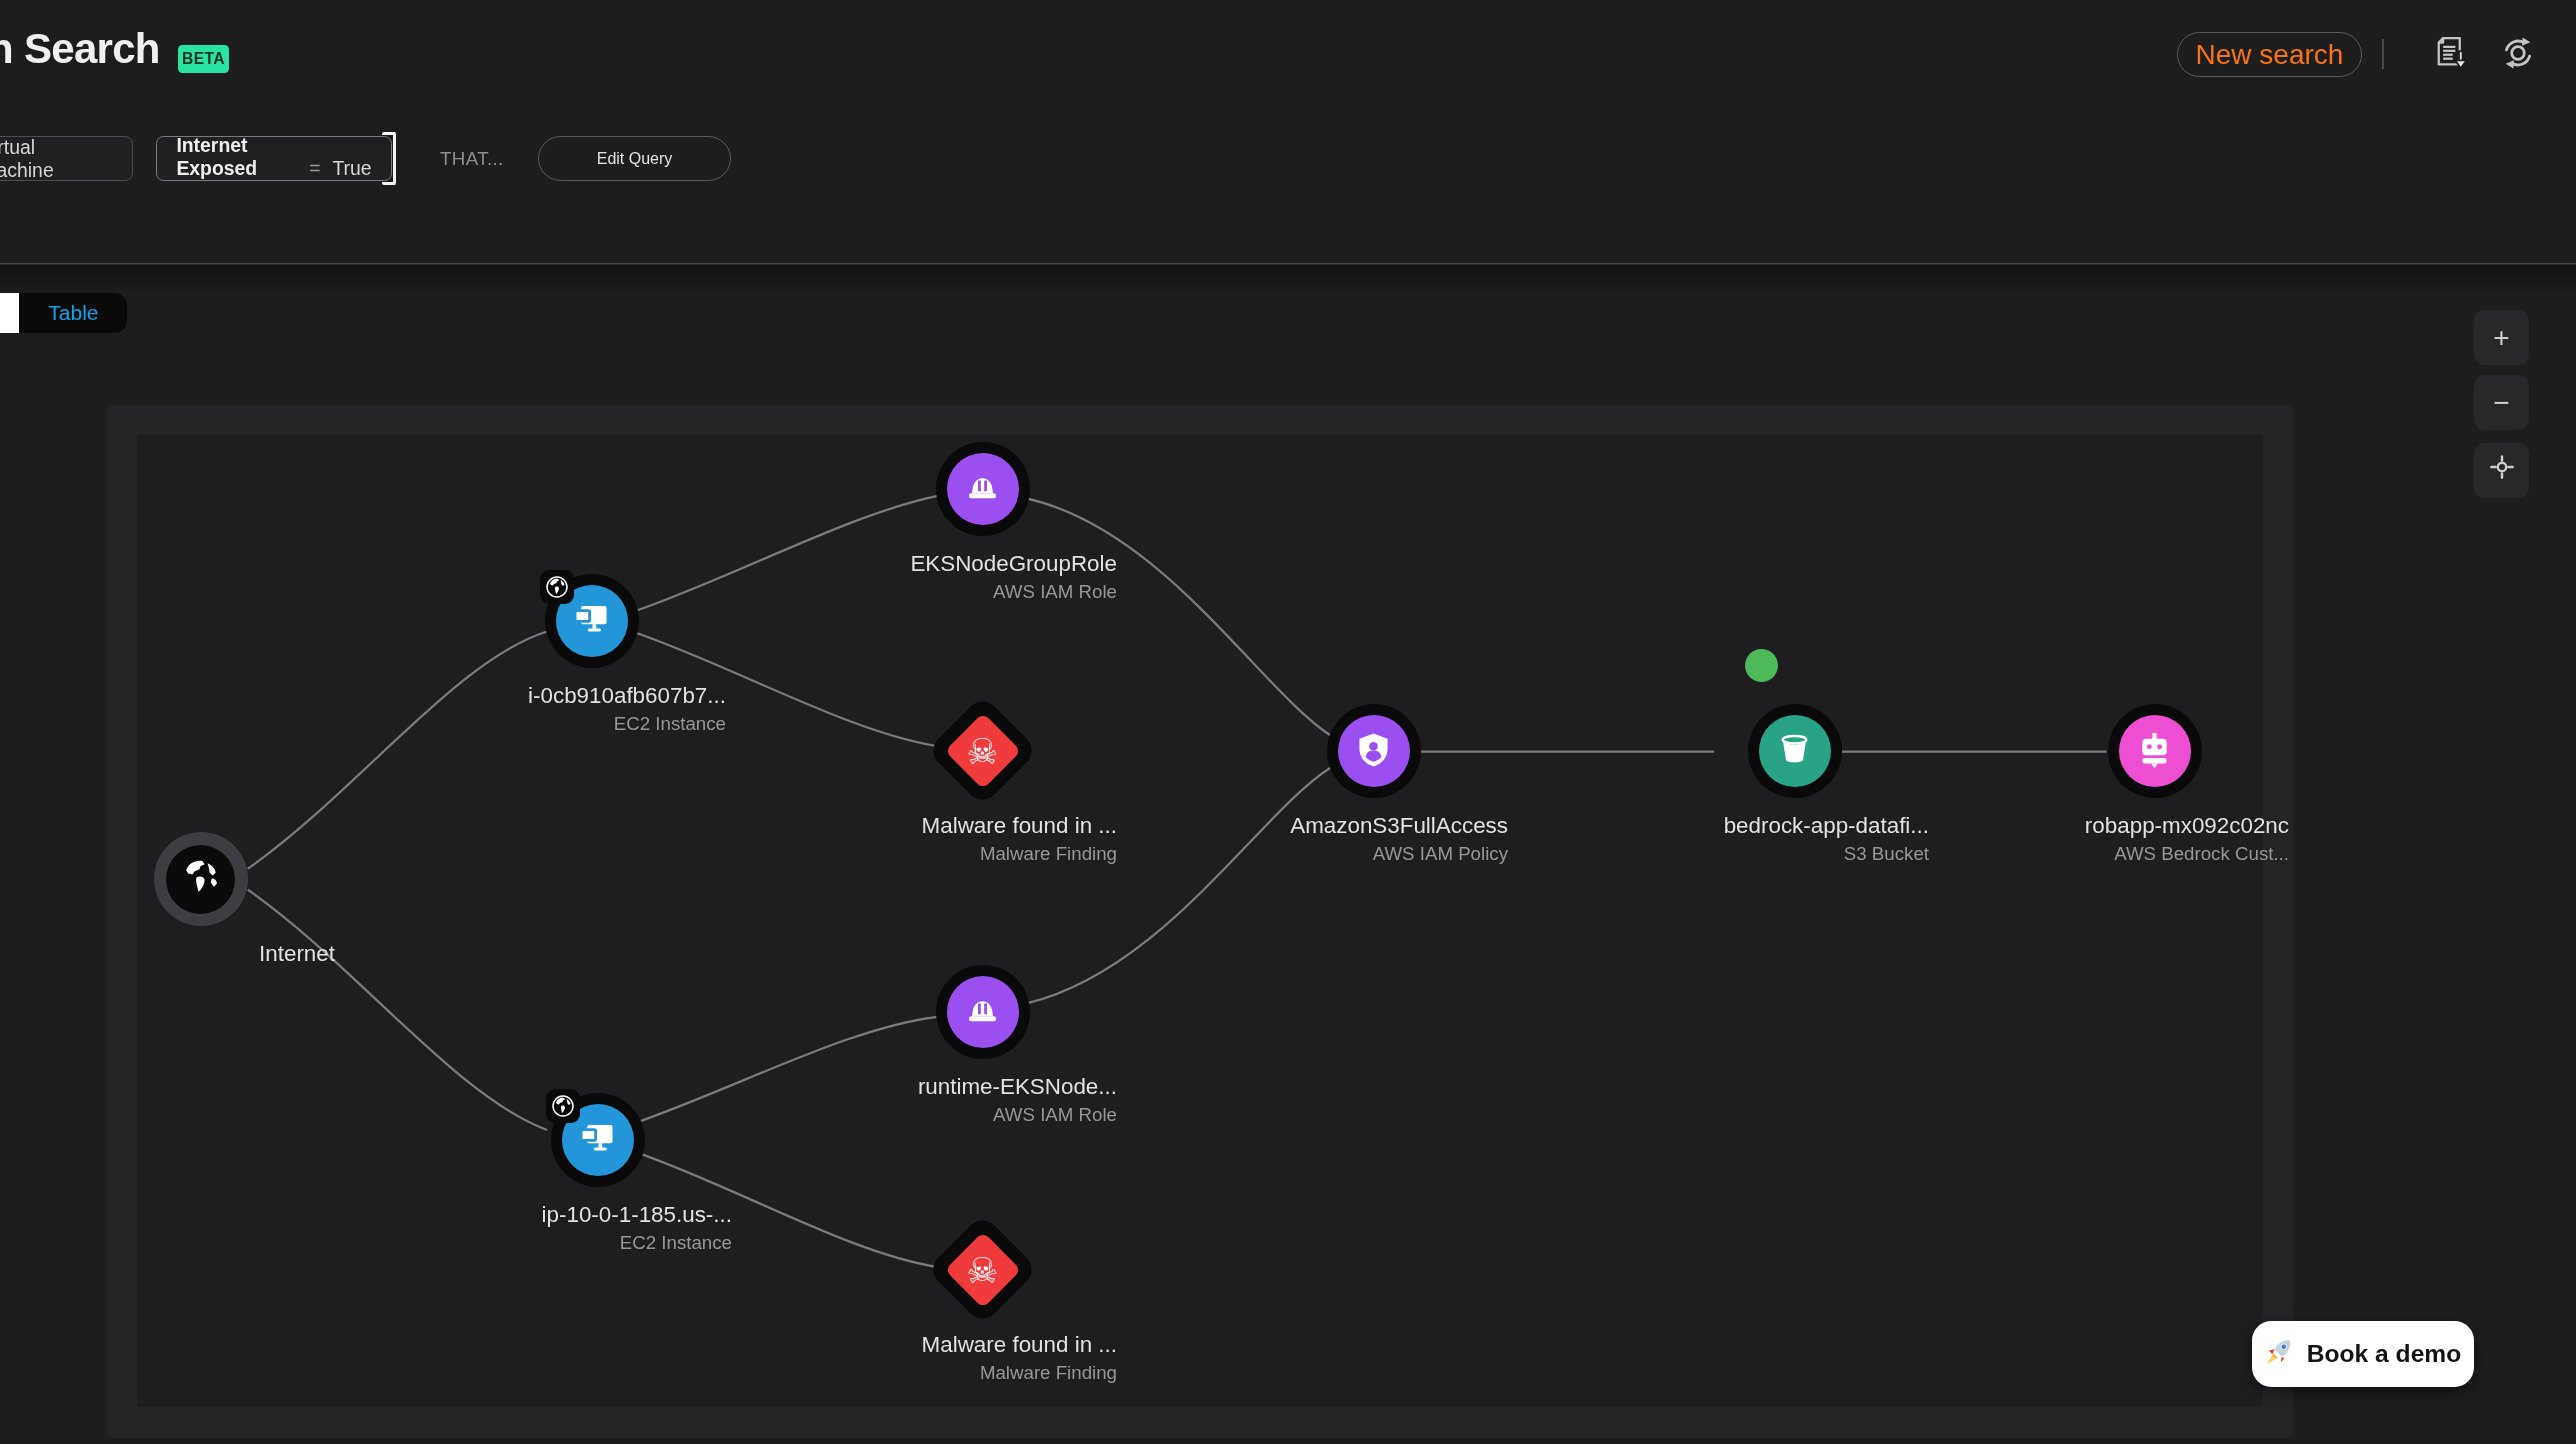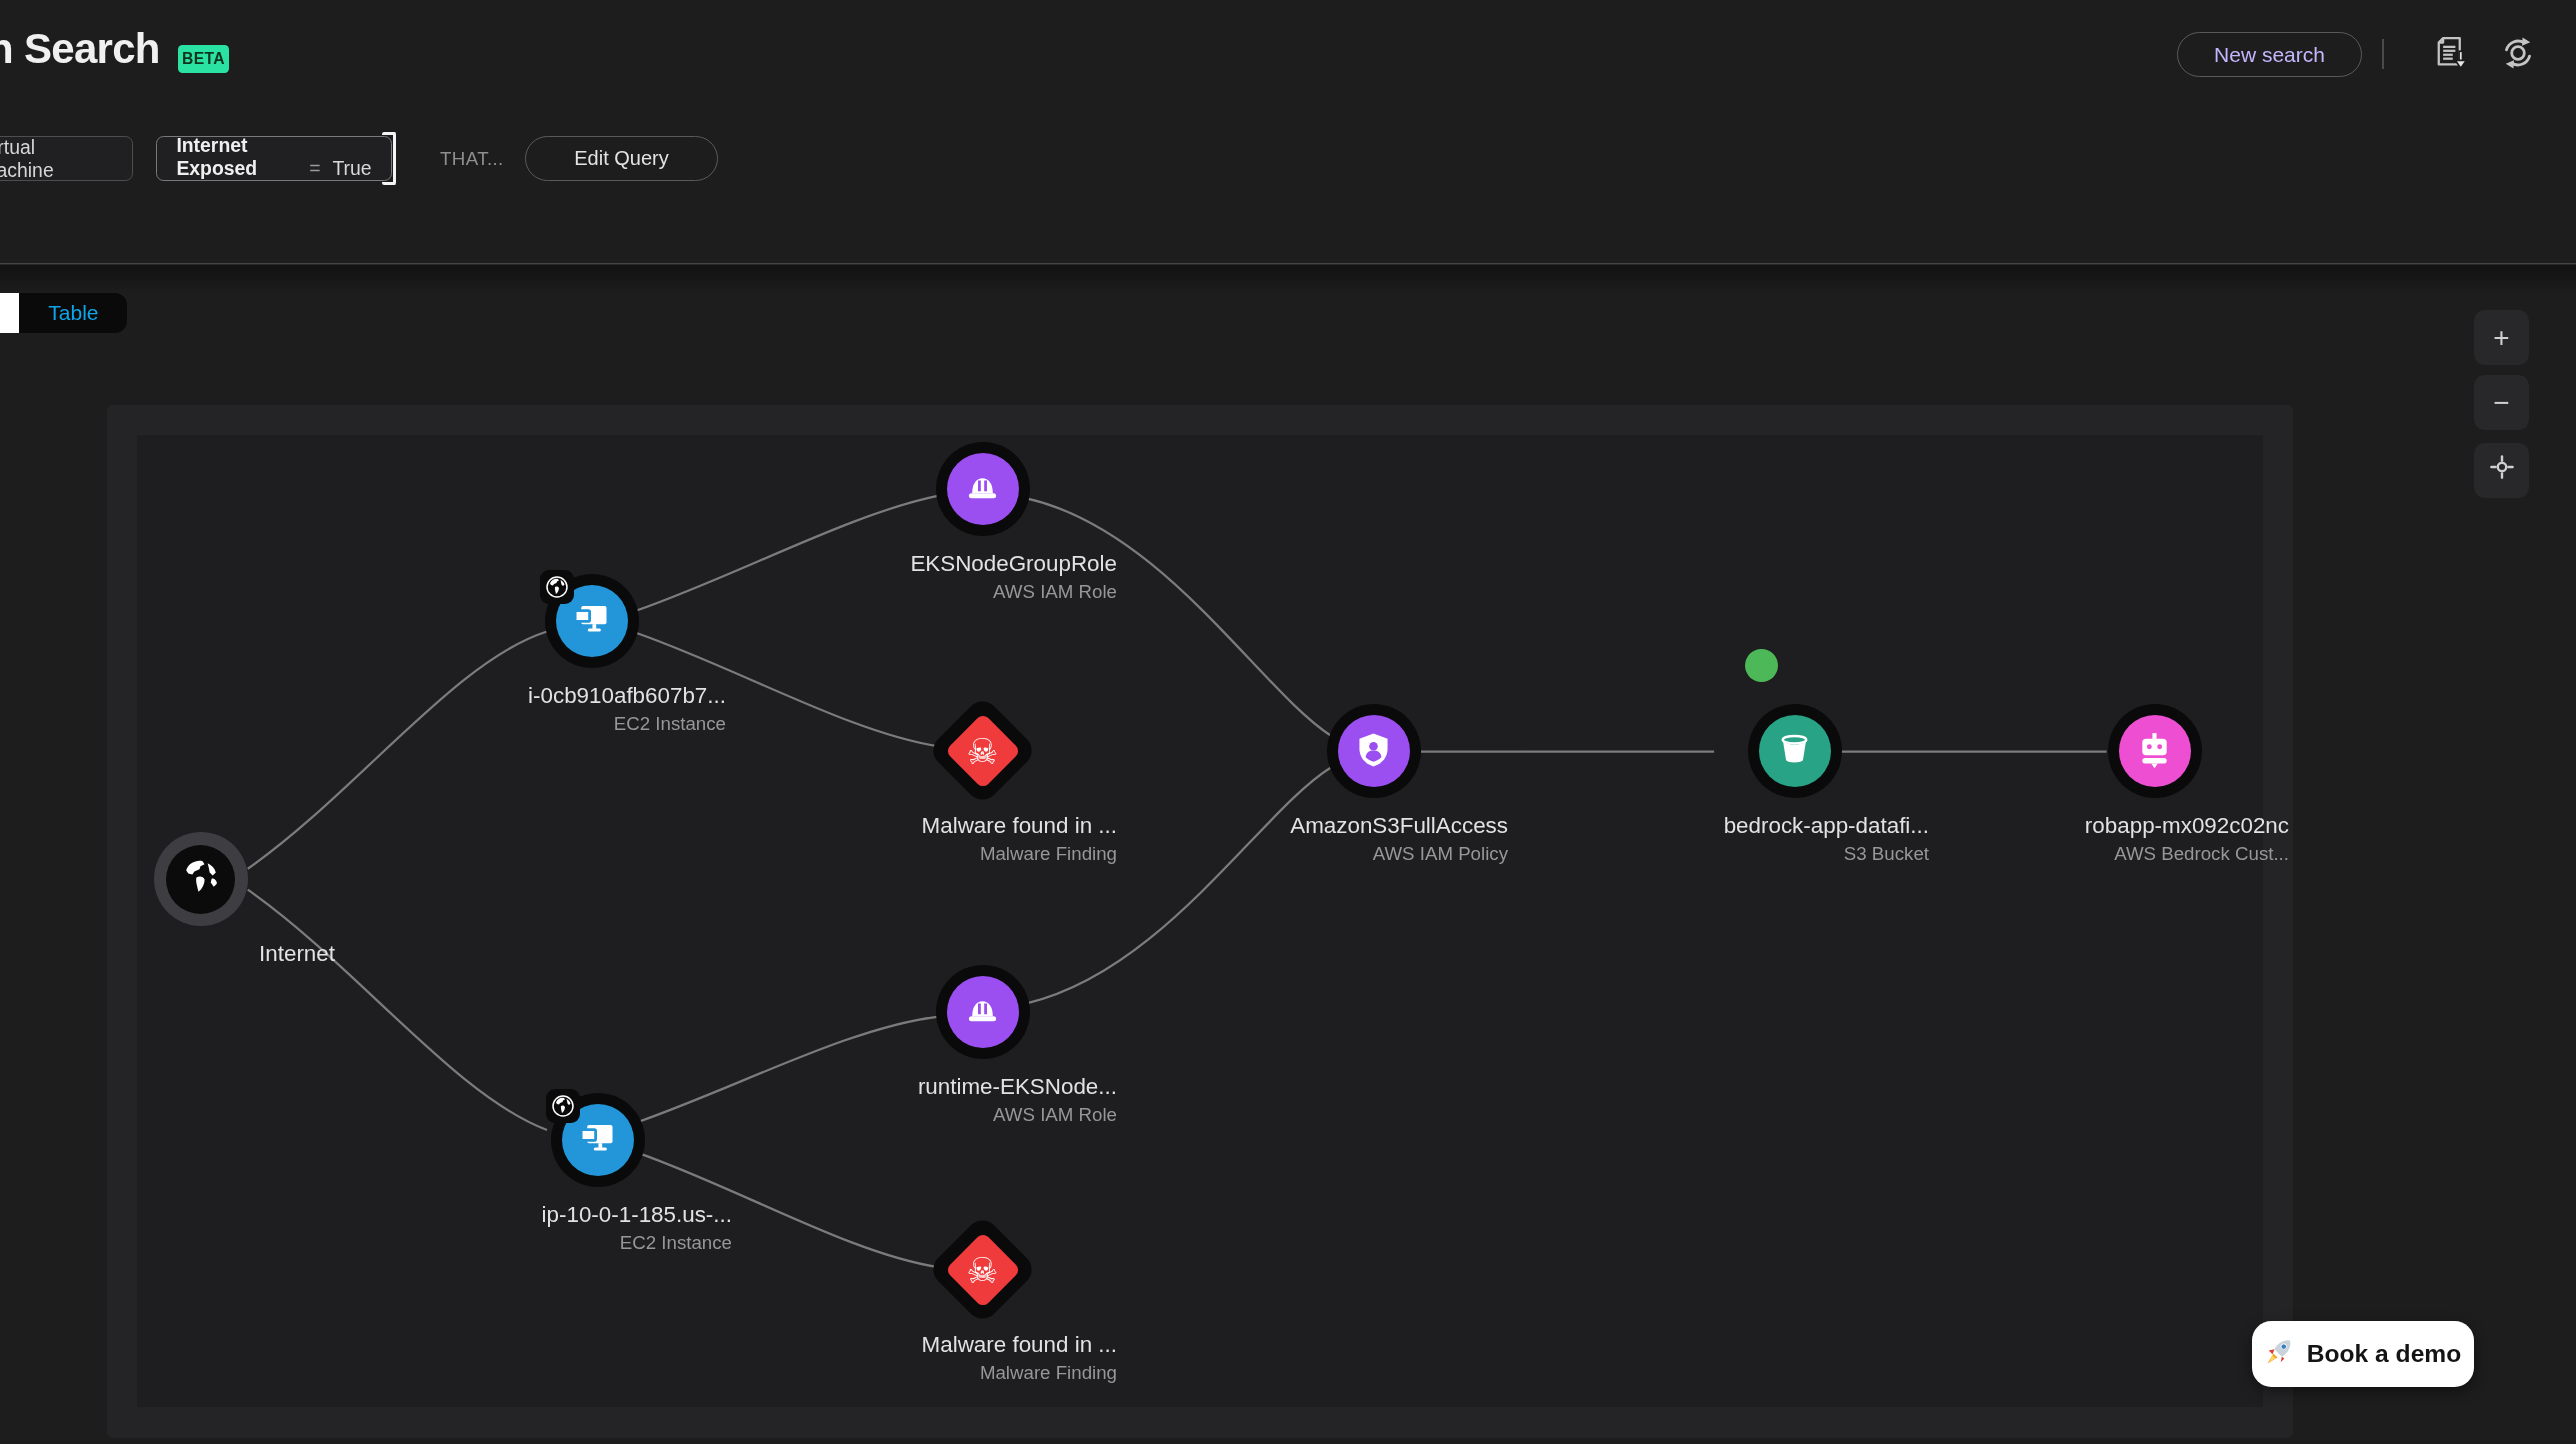--- a/index.html
+++ b/index.html
@@ -8,36 +8,36 @@
     background:#1d1d1e;color:#e6e6e6;
     font-family:"Liberation Sans",sans-serif;
   }
   .abs{position:absolute;}
 
   
   .page-title{left:-12px;top:25px;font-size:42px;font-weight:700;color:#f0f0f0;letter-spacing:-0.7px;white-space:nowrap;}
   .beta-badge{left:178px;top:45px;width:51px;height:28px;border-radius:4.5px;background:#2ae3a2;
     color:#10331f;font-size:15.7px;font-weight:700;display:flex;align-items:center;justify-content:center;letter-spacing:0.4px;}
   .new-search-btn{left:2177px;top:32px;width:183px;height:43px;border-radius:22.4px;border:1.5px solid #5a5a5c;
-    background:transparent;color:#c4b5fd;font-size:21px;display:flex;align-items:center;justify-content:center;cursor:pointer;}
+    background:transparent;color:#f97316;font-size:28px;display:flex;align-items:center;justify-content:center;cursor:pointer;}
   .header-divider{left:2382px;top:39px;width:1.5px;height:30px;background:#4a4a4c;}
   .icon-btn{width:45px;height:45px;display:flex;align-items:center;justify-content:center;cursor:pointer;}
 
   
   .chip{top:136px;height:45px;border:1.5px solid #4e4e50;border-radius:7.5px;background:#202022;
     display:flex;align-items:center;justify-content:center;font-size:19.4px;color:#d6d6d6;box-sizing:border-box;padding:0 19.4px;}
   .chip-selected{border-color:#7a7a7c;}
   .chip-bracket{position:absolute;right:-4.5px;top:-5.2px;bottom:-5.2px;width:10.4px;
     border:3.7px solid #f5f5f5;border-left:none;border-radius:2.2px;}
   .chip-field{font-weight:700;color:#efefef;}
   .chip-op{color:#9a9a9a;margin:0 12px;}
   .chip-value{color:#d9d9d9;}
   .that-label{left:440px;top:136px;height:45px;display:flex;align-items:center;font-size:18.7px;color:#8f8f8f;letter-spacing:0.4px;}
-  .edit-query-btn{left:525px;top:136px;width:193px;height:45px;border-radius:24px;border:1.5px solid #5a5a5c;
-    background:transparent;color:#e3e3e3;font-size:20px;display:flex;align-items:center;justify-content:center;box-sizing:border-box;cursor:pointer;}
+  .edit-query-btn{left:538px;top:136px;width:193px;height:45px;border-radius:24px;border:1.5px solid #5a5a5c;
+    background:transparent;color:#e3e3e3;font-size:16px;display:flex;align-items:center;justify-content:center;box-sizing:border-box;cursor:pointer;}
 
   .top-divider{left:0;top:263px;width:2576px;height:1.5px;background:#454547;}
   .top-shadow{left:0;top:264px;width:2576px;height:30px;background:linear-gradient(rgba(0,0,0,.42),rgba(0,0,0,0));}
 
   
   .seg-graph{left:0;top:293px;width:19.4px;height:40px;background:#ffffff;}
   .seg-table{left:19.4px;top:293px;width:108px;height:40px;background:#0a0a0b;border-radius:0 12px 12px 0;
     display:flex;align-items:center;justify-content:center;font-size:21px;color:#0ea5e9;cursor:pointer;}
 
   

